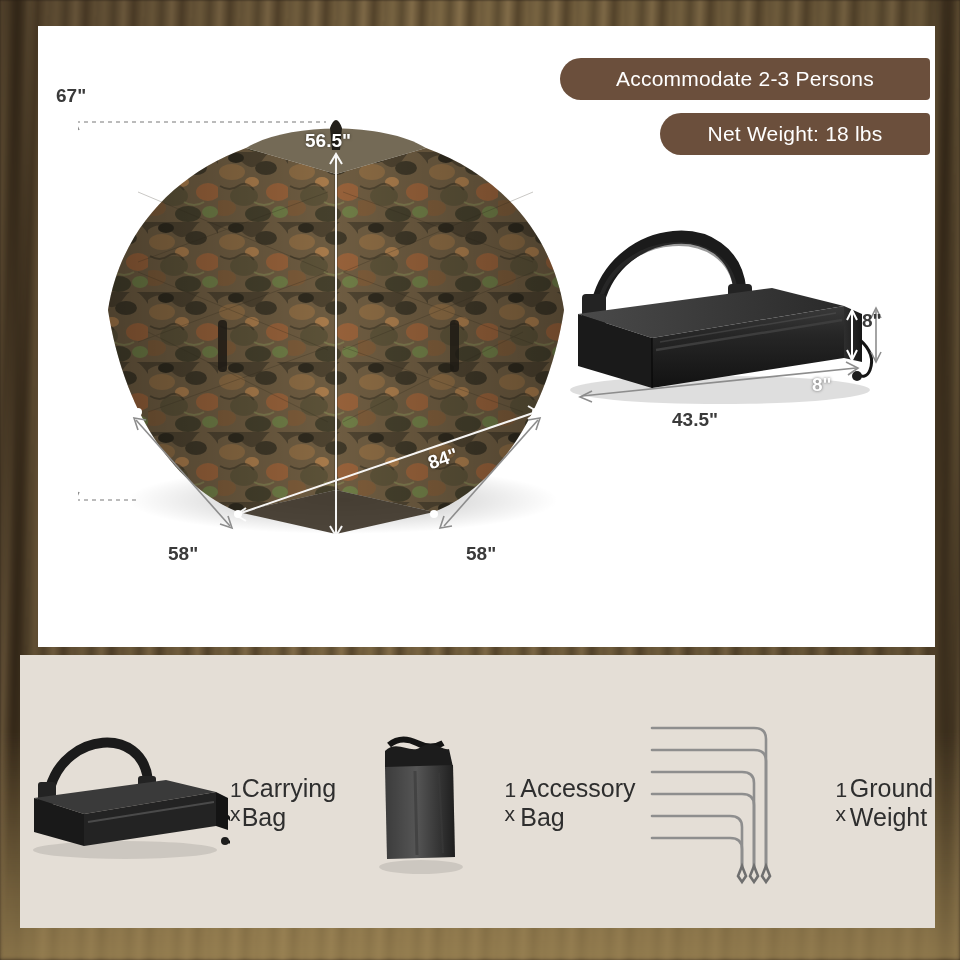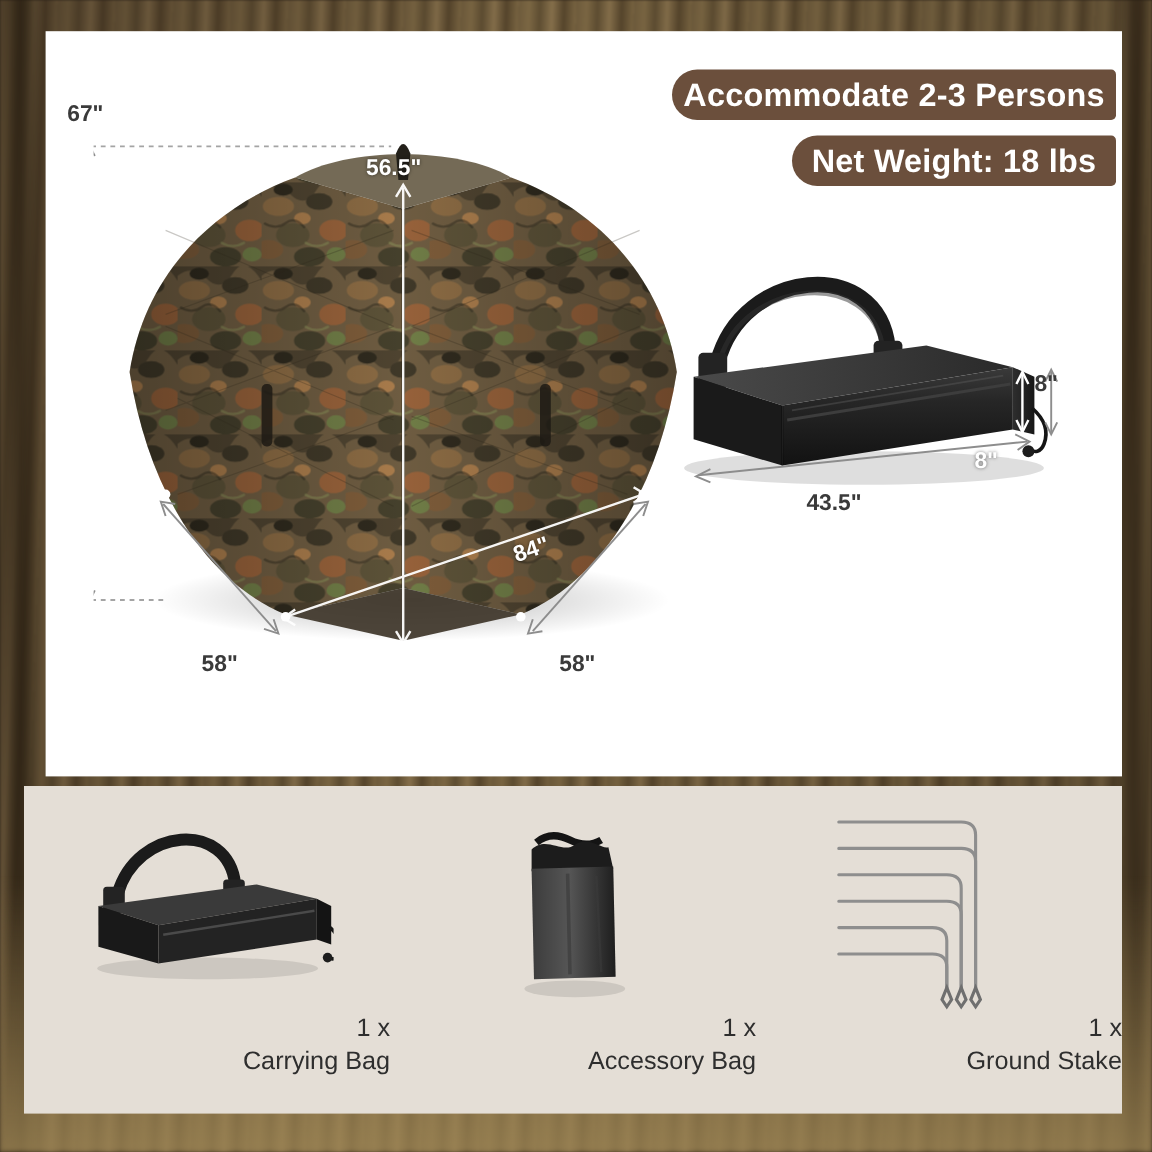--- a/index.html
+++ b/index.html
@@ -58,22 +58,22 @@
 
   
   .badge {
     position: absolute;
     border-radius: 4px 4px 4px 4px;
     background: #6b4f3c;
     color: #ffffff;
     display: flex;
     align-items: center;
     justify-content: center;
-    font-size: 27px;
-    font-weight: bold;
+    font-size: 21px;
+    font-weight: normal;
     letter-spacing: .2px;
     white-space: nowrap;
   }
   .badge.b1 {
     left: 560px; top: 58px; width: 370px; height: 42px;
     border-top-left-radius: 21px; border-bottom-left-radius: 21px;
   }
   .badge.b2 {
     left: 660px; top: 113px; width: 270px; height: 42px;
     border-top-left-radius: 21px; border-bottom-left-radius: 21px;
@@ -121,39 +121,39 @@
     background: #e4ded6;
   }
   .acc-grid {
     position: absolute;
     inset: 0;
     display: flex;
   }
   .acc-cell {
     flex: 1 1 0;
     display: flex;
-    flex-direction: column;
-    align-items: flex-end;
+    flex-direction: row;
+    align-items: center;
     justify-content: flex-start;
     padding-top: 18px;
   }
   .acc-art {
     height: 170px;
     width: 100%;
     display: flex;
     align-items: center;
     justify-content: center;
   }
   .acc-qty {
     font-size: 21px;
     color: #2e2e2e;
     margin-top: 2px;
   }
   .acc-label {
-    font-size: 21px;
+    font-size: 25px;
     color: #2e2e2e;
     margin-top: 4px;
   }
 </style>
 </head>
 <body>
 
 <div id="stage">
 
   <div class="bg"></div>
@@ -386,20 +386,20 @@
               <path d="M16,122 L94,122 q12,0 12,11 L106,152"></path>
             </g>
             <g stroke="#6f6f6f" stroke-width="2.6" fill="none" stroke-linecap="round">
               <path d="M130,150 l4,10 l-4,6 l-4,-6 z"></path>
               <path d="M118,150 l4,10 l-4,6 l-4,-6 z"></path>
               <path d="M106,150 l4,10 l-4,6 l-4,-6 z"></path>
             </g>
           </svg>
         </div>
         <div class="acc-qty">1 x</div>
-        <div class="acc-label">Ground Stake</div>
+        <div class="acc-label">Ground Weight</div>
       </div>
 
 
     </div>
   </div>
 
 </div>
 
 </body></html>

